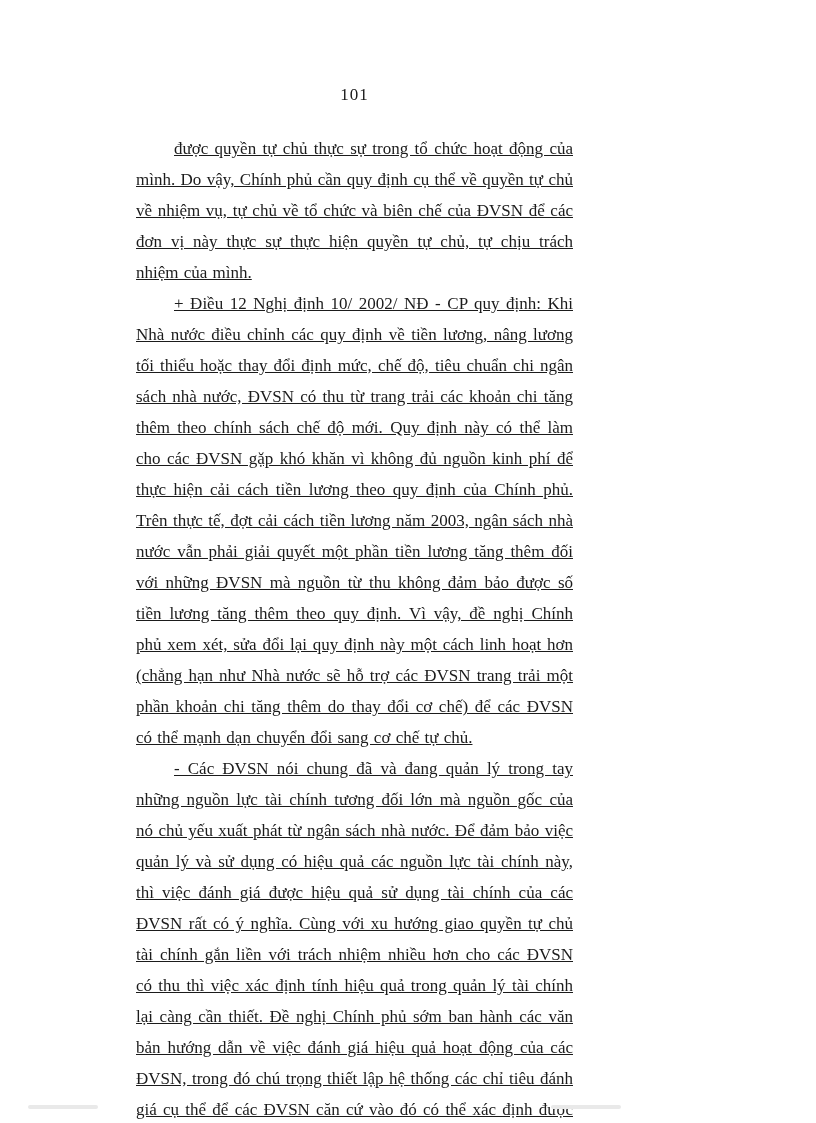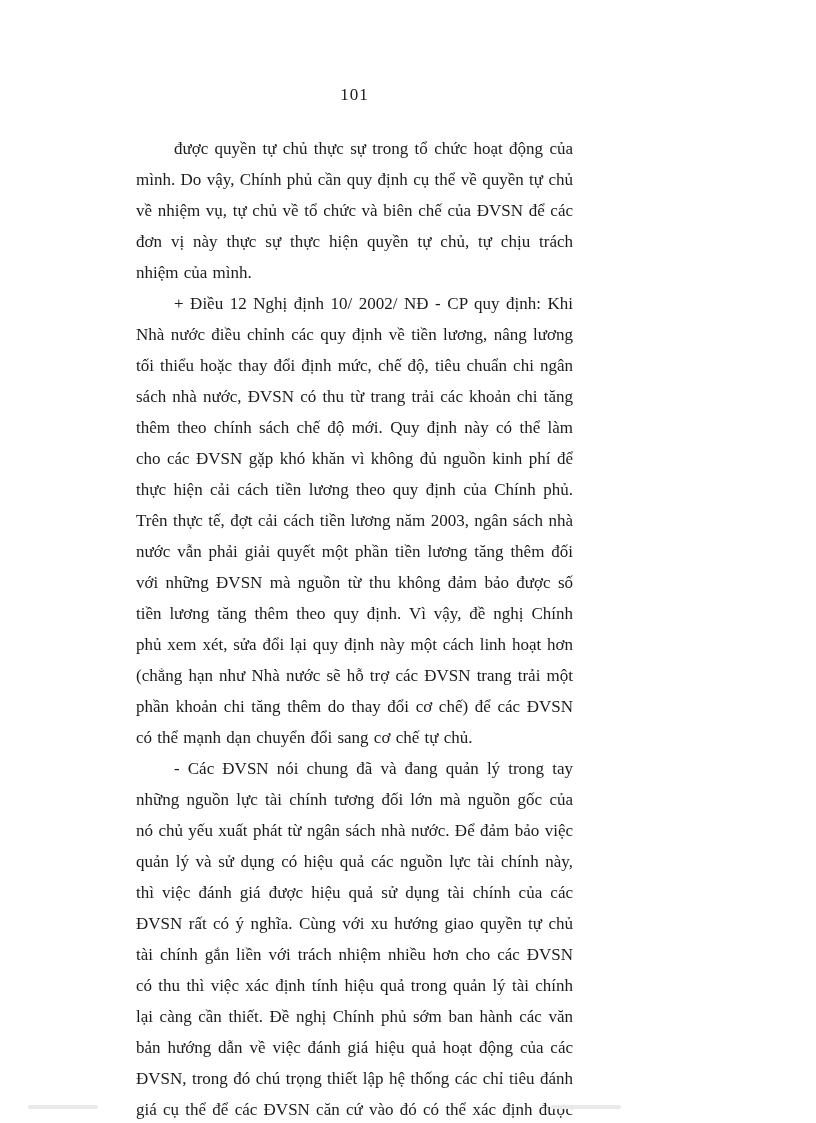--- a/index.html
+++ b/index.html
@@ -32,20 +32,21 @@
     }
     .content {
       font-size: 17px;
       line-height: 31px;
       text-align: justify;
       word-spacing: 1px;
     }
     .content p {
       margin: 0;
       text-indent: 38px;
+      text-decoration: underline;
     }
     .scan-artifact {
       position: absolute;
       bottom: 14px;
       height: 4px;
       background: #e9e9e9;
       border-radius: 2px;
     }
     .scan-artifact.left  { left: 28px;  width: 70px; }
     .scan-artifact.right { right: 28px; width: 70px; }

